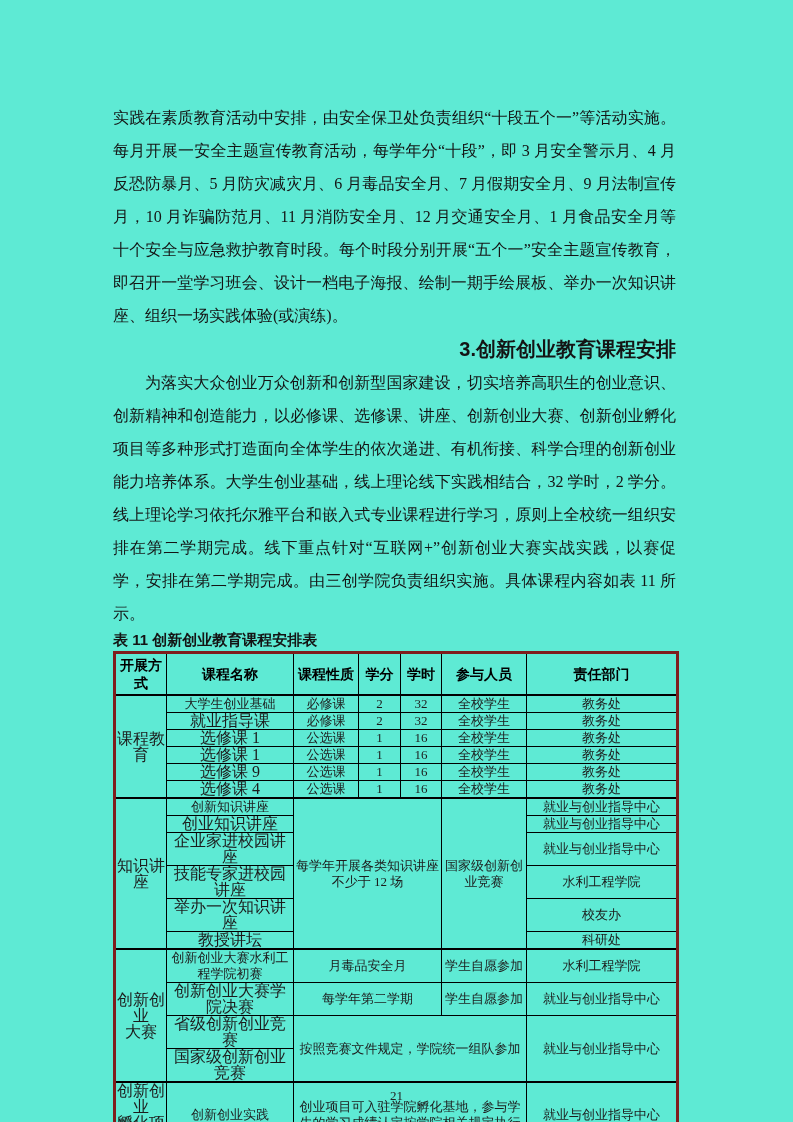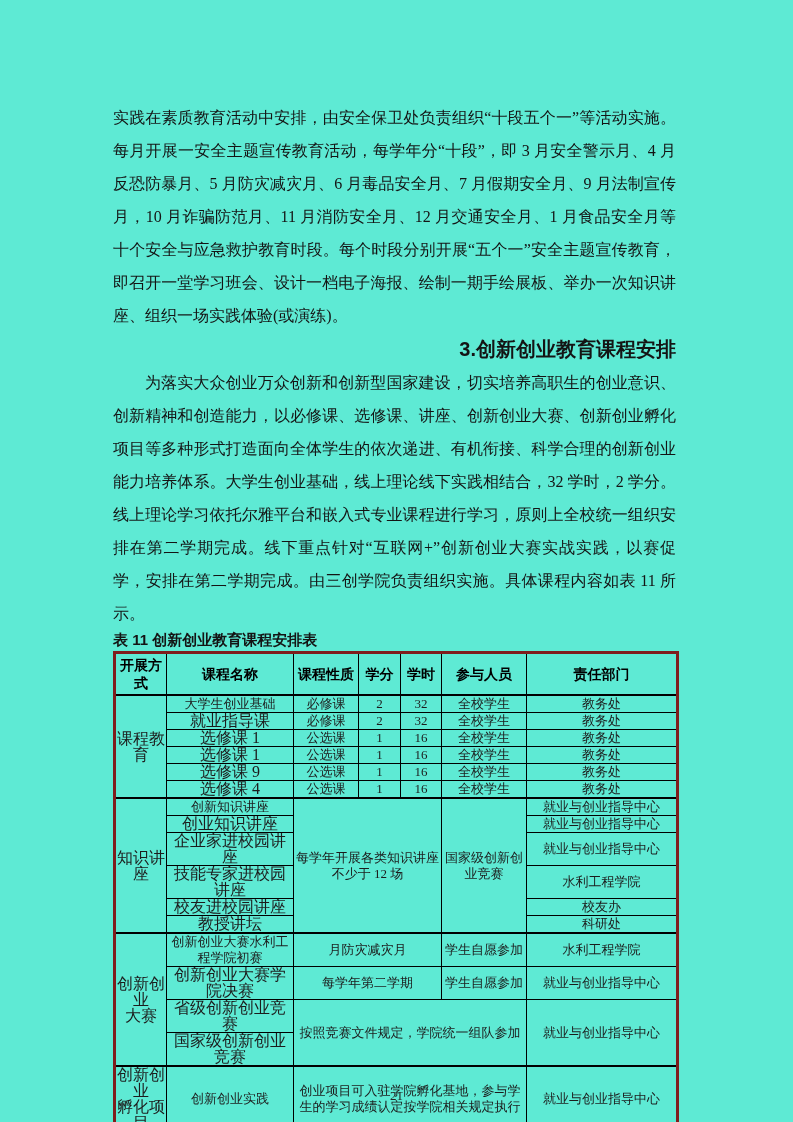--- a/index.html
+++ b/index.html
@@ -137,32 +137,32 @@
         </tr>
         <tr>
           <td>企业家进校园讲座</td>
           <td>就业与创业指导中心</td>
         </tr>
         <tr>
           <td>技能专家进校园讲座</td>
           <td>水利工程学院</td>
         </tr>
         <tr>
-          <td>校友进校园讲座</td>
+          <td>举办一次知识讲座</td>
           <td>校友办</td>
         </tr>
         <tr>
           <td>教授讲坛</td>
           <td>科研处</td>
         </tr>
         <tr class="gs">
           <td rowspan="4">创新创业
 大赛</td>
           <td>创新创业大赛水利工程学院初赛</td>
-          <td colspan="3">月防灾减灾月</td>
+          <td colspan="3">月毒品安全月</td>
           <td>学生自愿参加</td>
           <td>水利工程学院</td>
         </tr>
         <tr>
           <td>创新创业大赛学院决赛</td>
           <td colspan="3">每学年第二学期</td>
           <td>学生自愿参加</td>
           <td>就业与创业指导中心</td>
         </tr>
         <tr>

